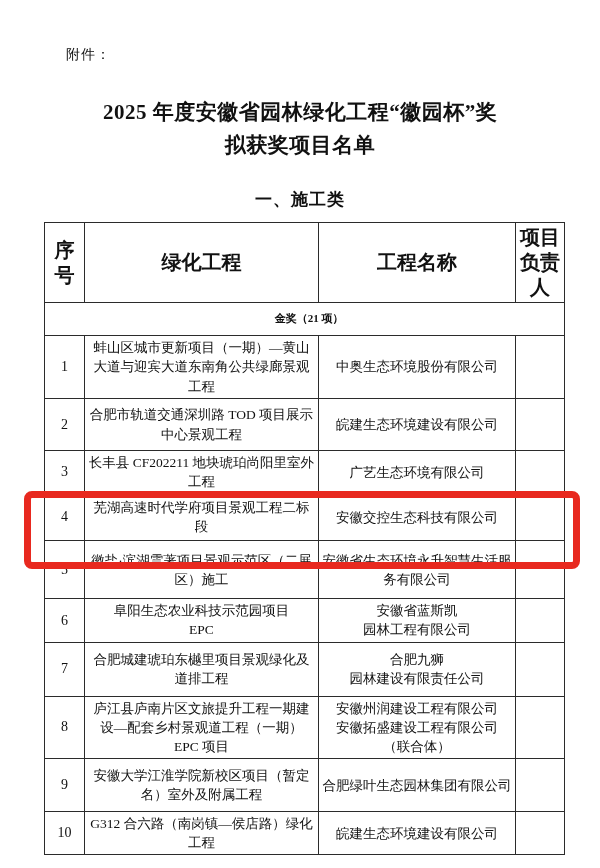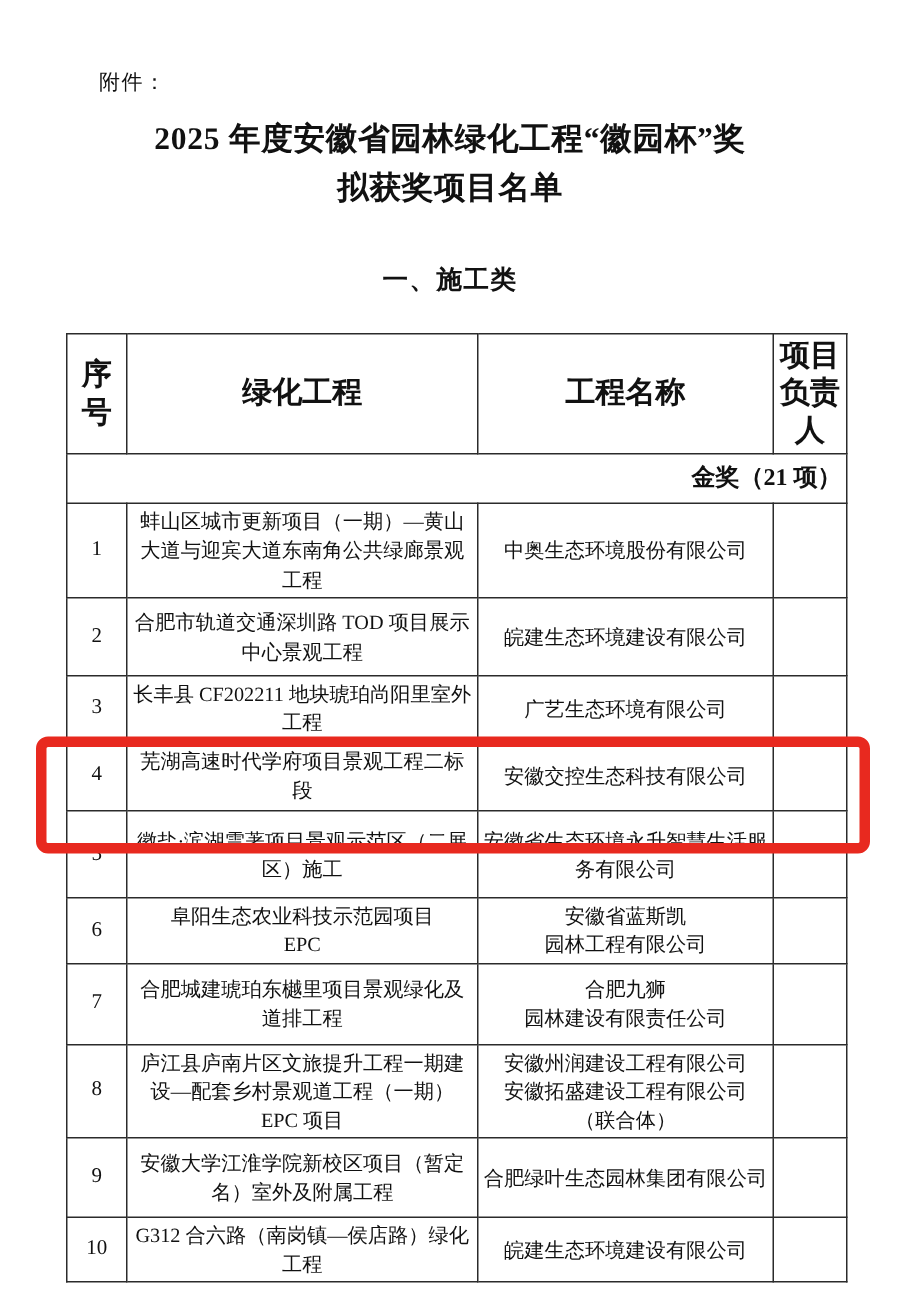--- a/index.html
+++ b/index.html
@@ -1,35 +1,35 @@
 <!DOCTYPE html>
 <html><head>
 <meta charset="utf-8">
 <style>
   html,body{margin:0;padding:0;background:#fff;}
   .page{
     position:relative;width:600px;height:868px;background:#ffffff;overflow:hidden;
     font-family:"Liberation Serif","DejaVu Serif",serif;color:#111;
   }
   .attachment-label{position:absolute;left:66px;top:46px;font-size:14px;letter-spacing:1px;}
-  .doc-title{position:absolute;left:0;top:76px;width:100%;text-align:center;
+  .doc-title{position:absolute;left:0;top:96px;width:100%;text-align:center;
     font-weight:bold;font-size:21px;line-height:1.55;letter-spacing:.5px;}
-  .section-title{position:absolute;left:0;top:175px;width:100%;text-align:center;
+  .section-title{position:absolute;left:0;top:188px;width:100%;text-align:center;
     font-weight:bold;font-size:17px;letter-spacing:1px;}
   table.award-table{
     position:absolute;left:44px;top:222px;width:520px;
     border-collapse:collapse;table-layout:fixed;
   }
   .award-table th,.award-table td{
     border:1.5px solid #2b2b2b;vertical-align:middle;text-align:center;
     padding:2px 3px;font-size:13.5px;line-height:1.42;overflow:hidden;
   }
   .award-table th{font-weight:bold;font-size:20px;white-space:pre-line;line-height:1.25;}
   .award-table td.project,.award-table td.unit{white-space:pre-line;}
-  .award-table td.group-cell{text-align:right;font-weight:bold;font-size:16px;padding-left:12px;}
+  .award-table td.group-cell{text-align:center;font-weight:bold;font-size:11px;padding-left:12px;}
   .award-table td.no-cell{font-size:14px;}
   .highlight-box{
     position:absolute;left:24px;top:491px;width:542px;height:64px;
     border:7px solid #e8291f;border-radius:8px;background:transparent;z-index:5;
   }
 </style>
 </head>
 <body>
 
 <div class="page">

